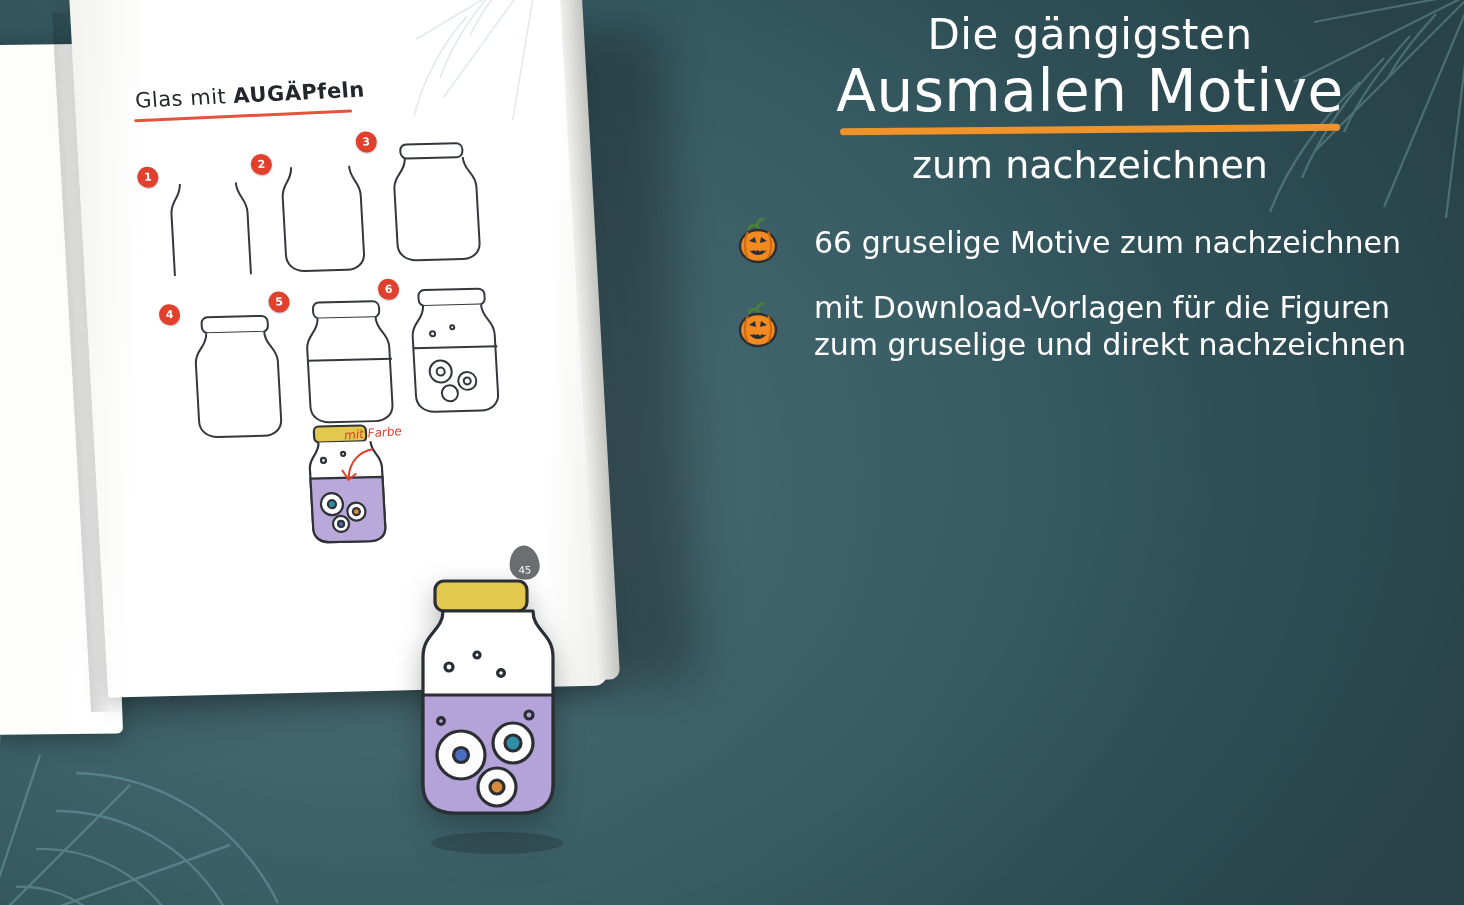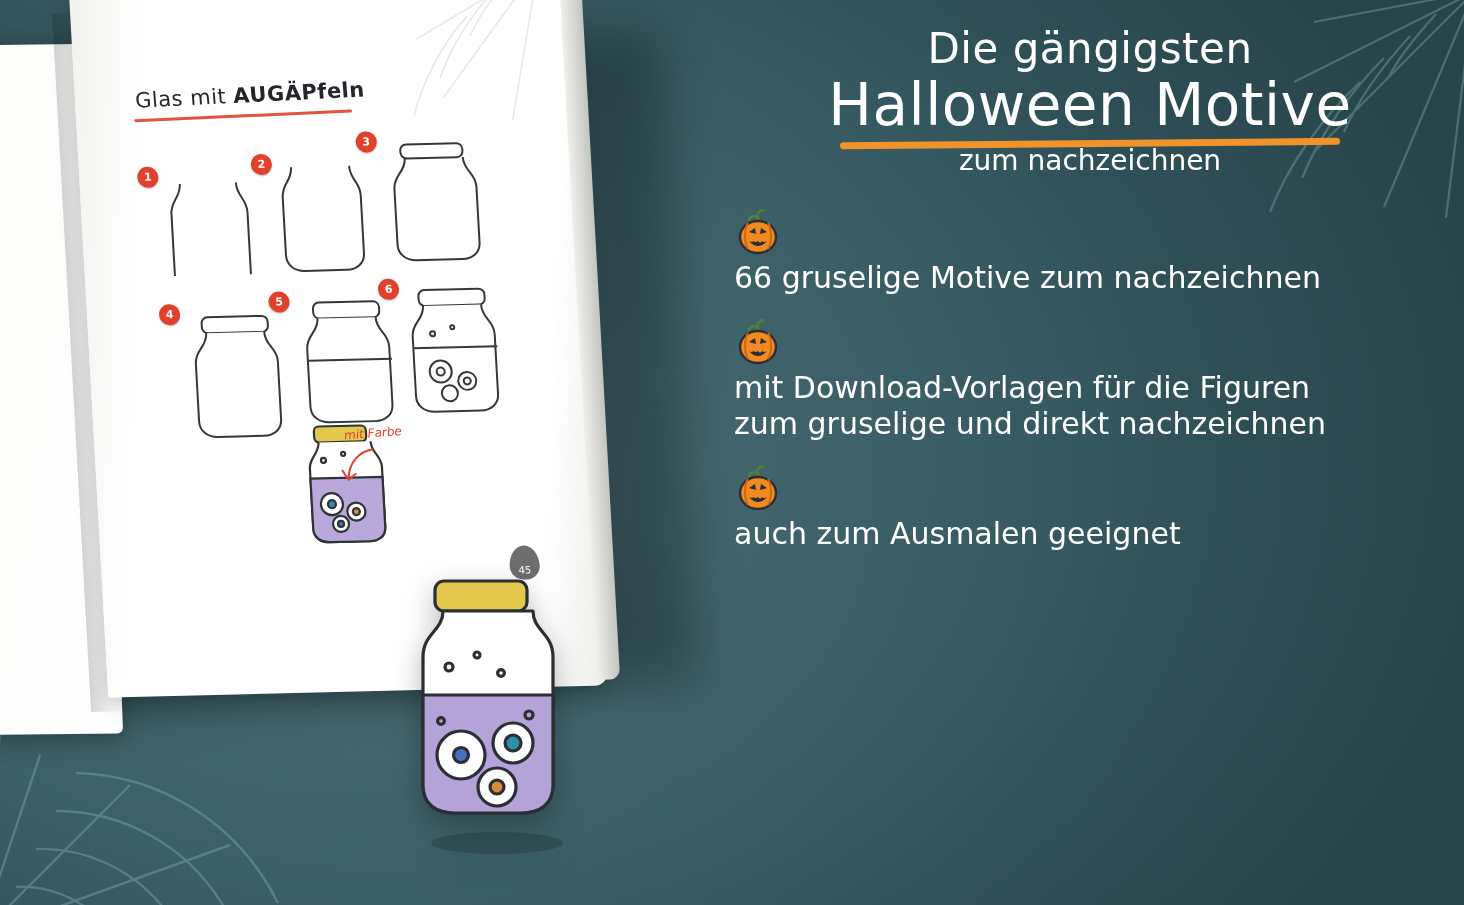--- a/index.html
+++ b/index.html
@@ -104,38 +104,37 @@
     position:absolute; left: 405px; top: 575px; width: 170px; height: 280px;
     filter: drop-shadow(0 10px 14px rgba(0,0,0,.28));
   }
 
   
   .right{
     position:absolute; left: 716px; top: 0; width: 748px; height: 905px;
     color:#ffffff;
   }
   .headline{
-    text-align:center; padding-top: 28px;
+    text-align:center; padding-top: 14px;
     font-family: "DejaVu Sans", sans-serif;
     line-height: 1.0;
   }
   .h1-l1{ font-size: 42px; font-weight: 400; letter-spacing:.5px; }
   .h1-l2{ font-size: 58px; font-weight: 400; margin-top: 6px; letter-spacing:.5px;}
   .h1-underline{
     width: 500px; height: 7px; margin: 6px auto 0;
     background:#f0932b; border-radius: 7px;
     transform: rotate(-.5deg);
   }
-  .h1-l3{ font-size: 28px; font-weight:400; margin-top: 0; }
+  .h1-l3{ font-size: 38px; font-weight:400; margin-top: 13px; }
 
   .bullets{ margin: 34px 0 0 18px; }
   .bullet{
-    display:flex; align-items:flex-start; gap: 1px;
+    display:flex; align-items:center; gap: 32px;
     margin-bottom: 22px;
-    flex-direction: column;
   }
   .bullet .txt{
     font-size: 30px; line-height: 1.22; color:#fff; max-width: 640px;
     padding-top: 2px;
   }
   .pumpkin{ flex: 0 0 auto; width: 48px; height: 48px; }
 </style>
 </head>
 <body>
 
@@ -299,21 +298,21 @@
     <circle cx="72" cy="80" r="3"></circle>
     <circle cx="96" cy="98" r="3.4"></circle>
     <circle cx="124" cy="140" r="4"></circle>
     <circle cx="36" cy="146" r="3.4"></circle>
   </g>
 </svg>
 
 <div class="right">
   <div class="headline">
     <div class="h1-l1">Die gängigsten</div>
-    <div class="h1-l2">Halloween Motive</div>
+    <div class="h1-l2">Ausmalen Motive</div>
     <div class="h1-underline"></div>
     <div class="h1-l3">zum nachzeichnen</div>
   </div>
 
   <div class="bullets">
 
     <div class="bullet">
       <svg class="pumpkin" viewBox="0 0 48 48">
         <path d="M24 10 c-2-5 1-8 5-9" fill="none" stroke="#4f7d3a" stroke-width="3" stroke-linecap="round"></path>
         <path d="M24 9 c-3-3-8-2-9 2" fill="none" stroke="#4f7d3a" stroke-width="3" stroke-linecap="round"></path>
@@ -332,26 +331,15 @@
         <path d="M24 9 c-3-3-8-2-9 2" fill="none" stroke="#4f7d3a" stroke-width="3" stroke-linecap="round"></path>
         <ellipse cx="24" cy="28" rx="18" ry="16" fill="#f28a21" stroke="#2b2e33" stroke-width="2.4"></ellipse>
         <path d="M14 14 c-4 6-4 20 0 26 M34 14 c4 6 4 20 0 26" fill="none" stroke="#c96a12" stroke-width="2"></path>
         <path d="M15 23 l6-4 1 6z M33 23 l-6-4 -1 6z" fill="#2b2e33"></path>
         <path d="M15 32 q4 5 9 5 q5 0 9-5 q-3 2-5 0 q-2 3-4 0 q-3 2-4 0 q-3 2-5 0z" fill="#2b2e33"></path>
       </svg>
       <div class="txt">mit Download-Vorlagen für die Figuren zum gruselige und direkt nachzeichnen</div>
     </div>
 
 
-    <div class="bullet">
-      <svg class="pumpkin" viewBox="0 0 48 48">
-        <path d="M24 10 c-2-5 1-8 5-9" fill="none" stroke="#4f7d3a" stroke-width="3" stroke-linecap="round"></path>
-        <path d="M24 9 c-3-3-8-2-9 2" fill="none" stroke="#4f7d3a" stroke-width="3" stroke-linecap="round"></path>
-        <ellipse cx="24" cy="28" rx="18" ry="16" fill="#f28a21" stroke="#2b2e33" stroke-width="2.4"></ellipse>
-        <path d="M14 14 c-4 6-4 20 0 26 M34 14 c4 6 4 20 0 26" fill="none" stroke="#c96a12" stroke-width="2"></path>
-        <path d="M15 23 l6-4 1 6z M33 23 l-6-4 -1 6z" fill="#2b2e33"></path>
-        <path d="M15 32 q4 5 9 5 q5 0 9-5 q-3 2-5 0 q-2 3-4 0 q-3 2-4 0 q-3 2-5 0z" fill="#2b2e33"></path>
-      </svg>
-      <div class="txt">auch zum Ausmalen geeignet</div>
-    </div>
 
   </div>
 </div>
 
 </body></html>

